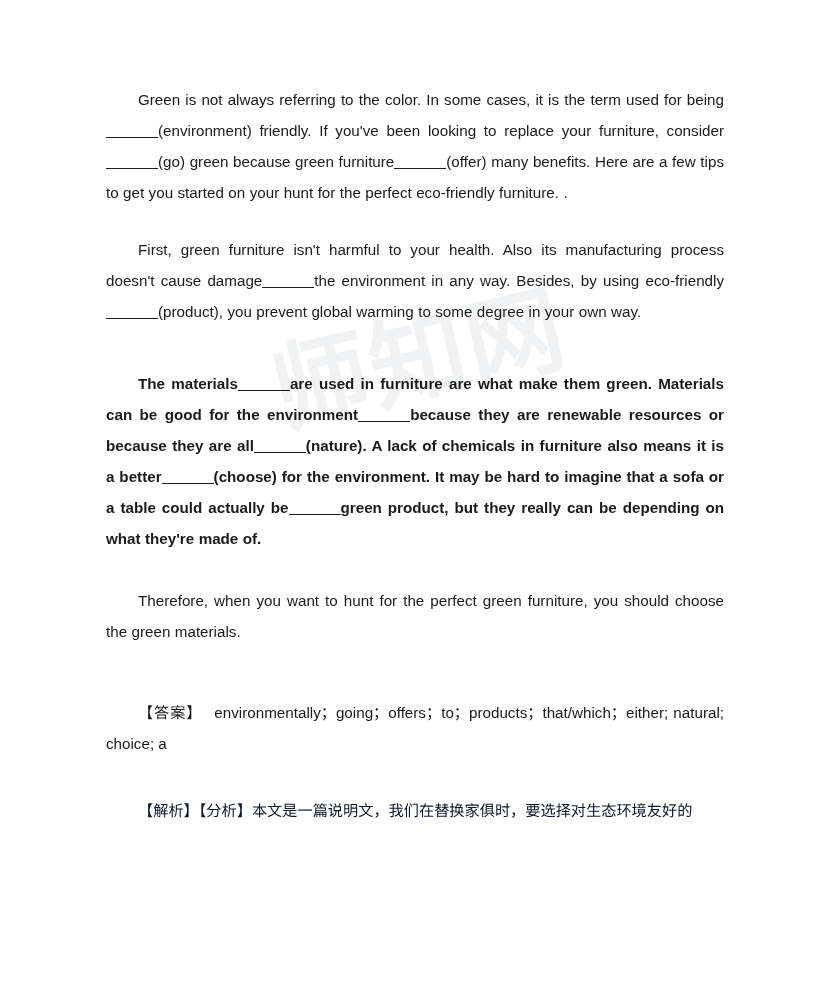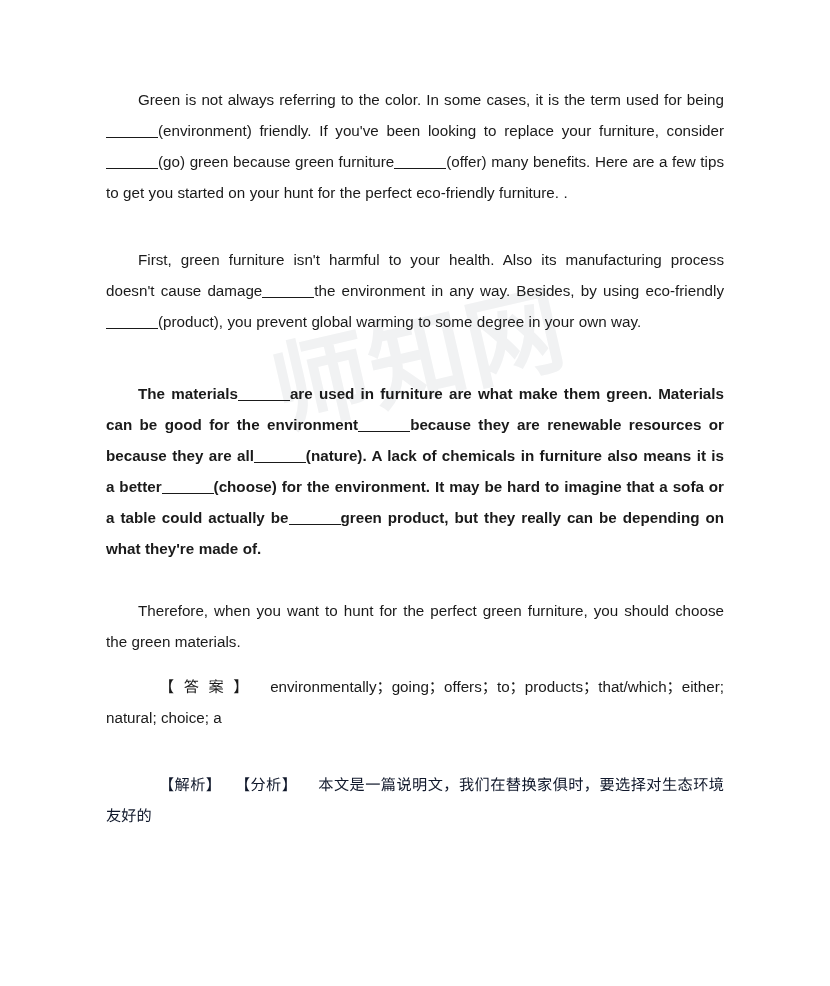--- a/index.html
+++ b/index.html
@@ -78,45 +78,44 @@
 
   
   .blank {
     display: inline-block;
     width: 52px;
     border-bottom: 1px solid #1a1a1a;
     vertical-align: -2px;
     margin: 0 0px;
   }
 
-  .para.p1 { margin-bottom: 36px; }
+  .para.p1 { margin-bottom: 26px; }
   .para.p2 { margin-bottom: 41px; }
   .para.p3 { margin-bottom: 31px; font-weight: bold; }
-  .para.p4 { margin-bottom: 14px; }
+  .para.p4 { margin-bottom: 50px; }
 
   
   .answer-block {
     margin: 0 0 36px 0;
     font-size: 15.2px;
     line-height: 31px;
     text-align: justify;
     text-indent: 32px;
     color: #1a1a1a;
   }
   .analysis-block {
     margin: 0;
     font-size: 15.2px;
     line-height: 31px;
     text-align: justify;
     text-indent: 32px;
     color: #0f172a;
   }
   .cjk {
     font-family: Liberation Serif, serif;
-    margin-left: 21px;
   }
   .ans-gap {
     display: inline-block;
     width: 12px;
   }
 </style>
 </head>
 <body>
 
 <div class="page">

